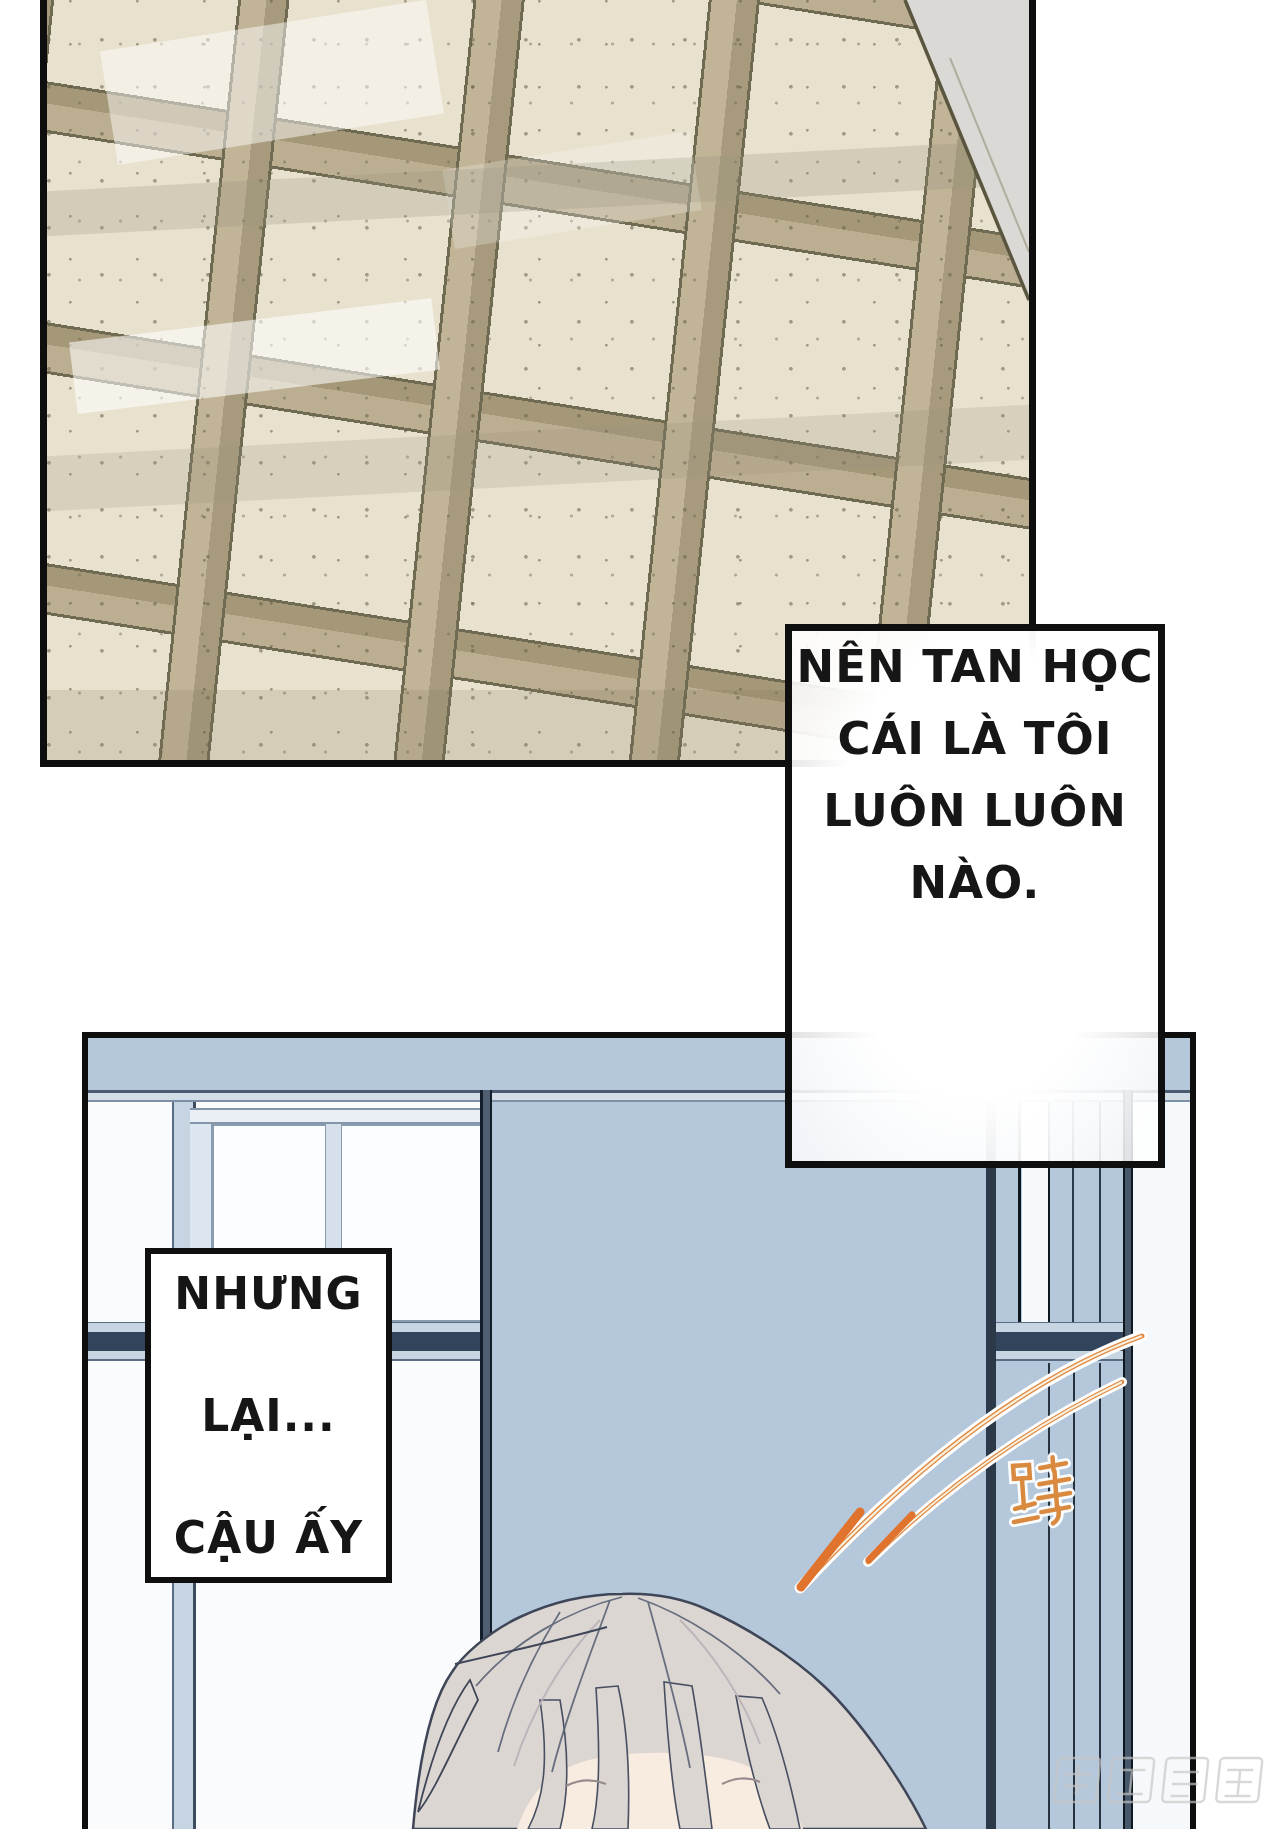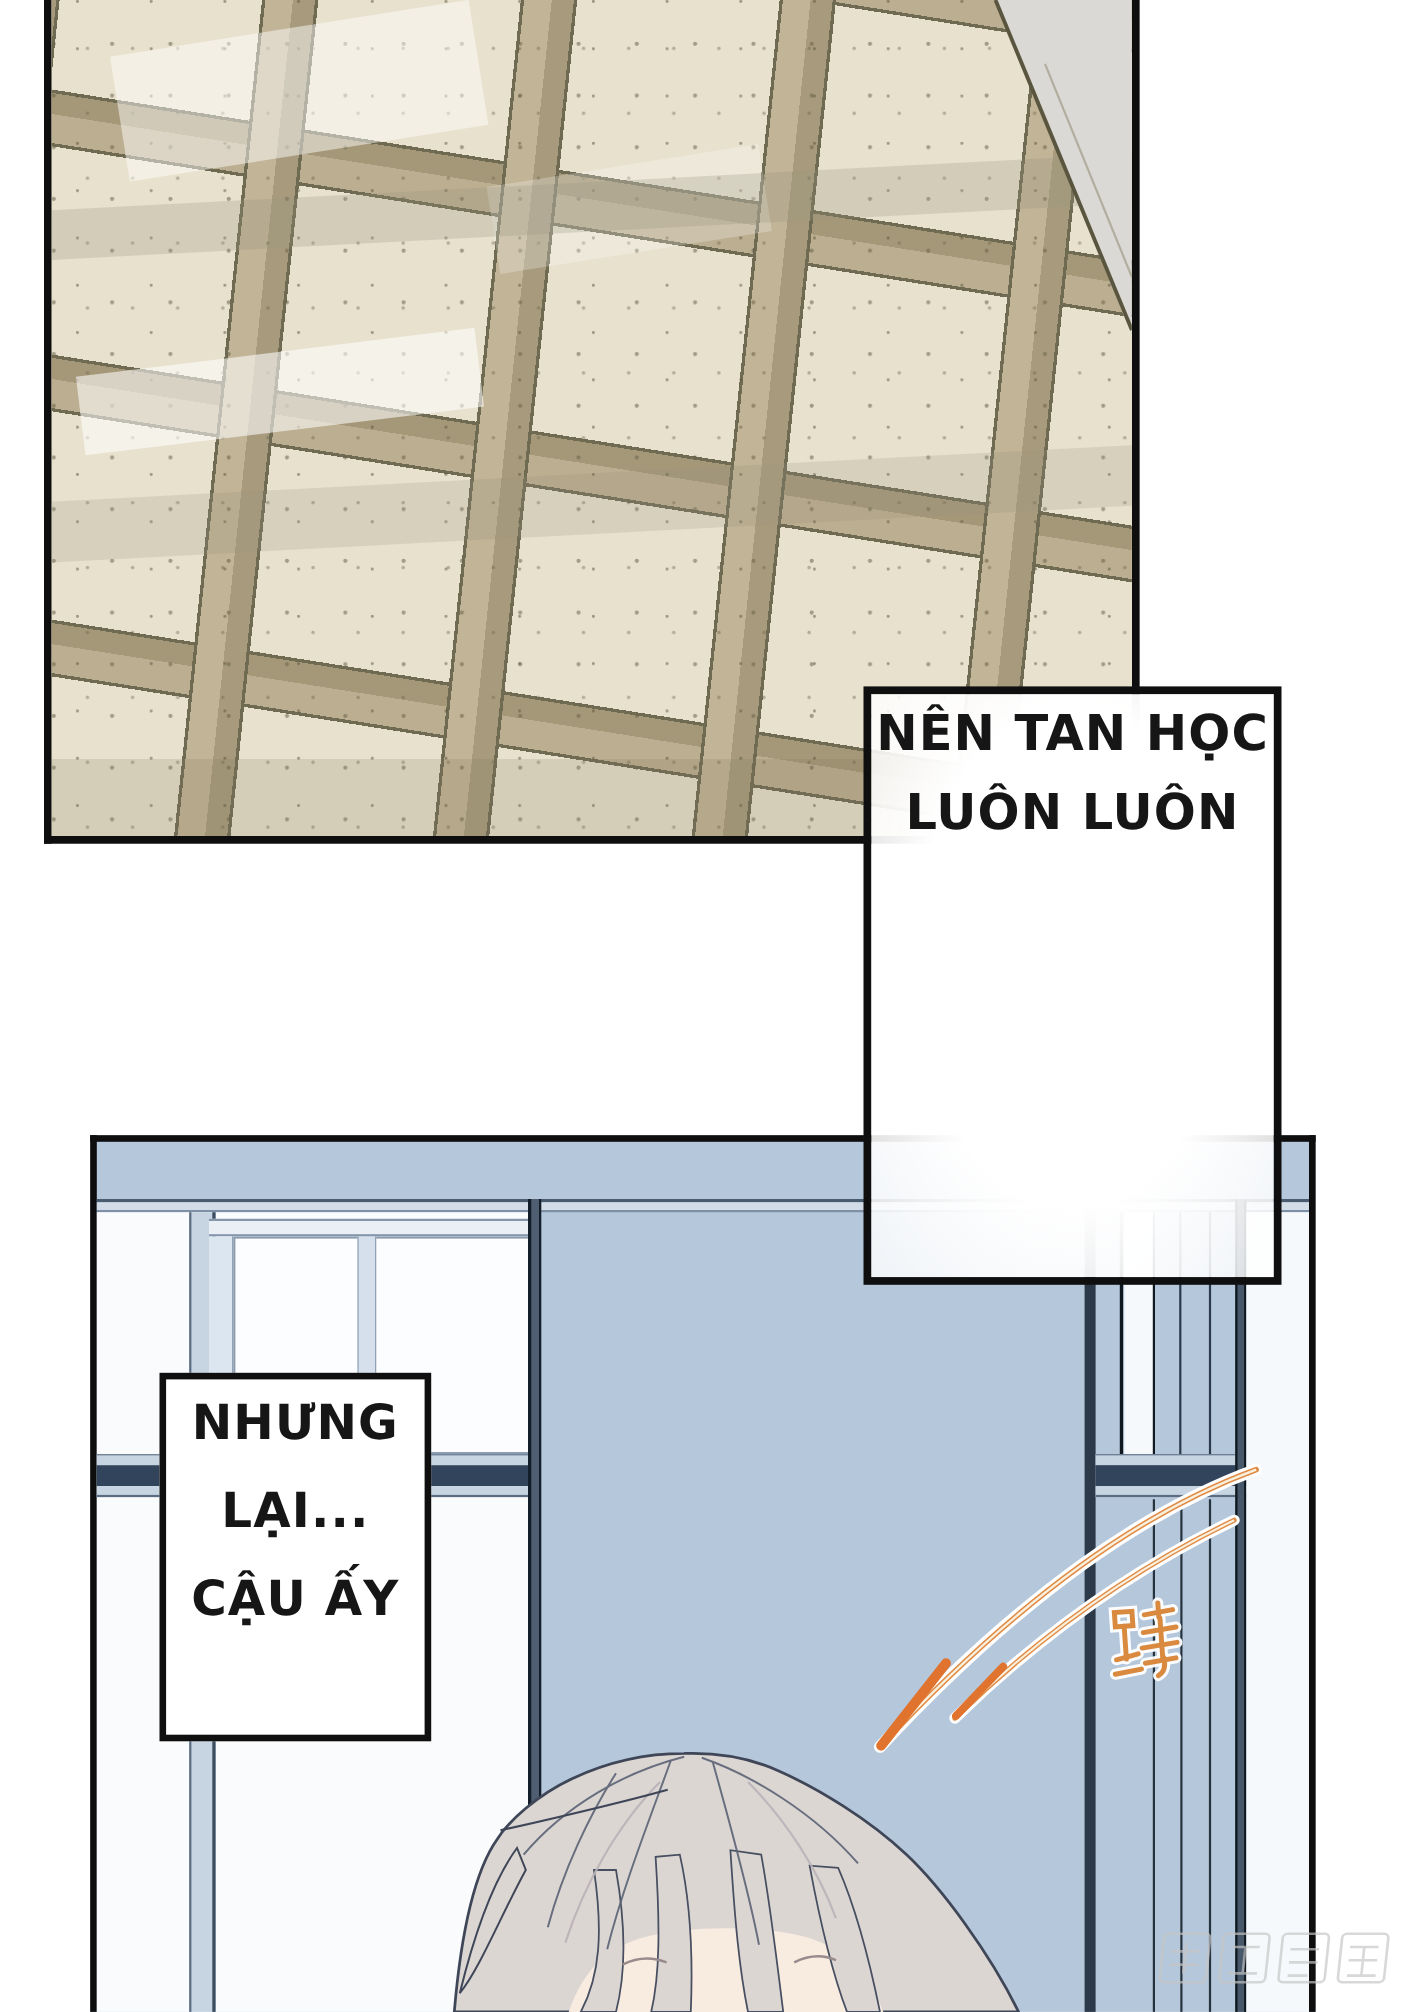--- a/index.html
+++ b/index.html
@@ -175,24 +175,26 @@
     </g>
     <path d="M607,1627 C560,1640 508,1652 455,1664" stroke="#3e4657" stroke-width="2" fill="none"></path>
     <g stroke="#978b8d" stroke-width="2.2" fill="none">
       <path d="M566,1786 Q586,1776 606,1784"></path>
       <path d="M722,1784 Q742,1774 760,1782"></path>
     </g>
   </svg>
 
   <div id="nbox1" class="nbox" style="z-index:5;">
     <span class="ln">NÊN TAN HỌC</span>
+    <span class="ln">CÁI LÀ TÔI</span>
     <span class="ln">LUÔN LUÔN</span>
-  </div>
-
-  <div id="nbox2" class="nbox" style="z-index:5;">
+    <span class="ln">NÀO.</span>
+  </div>
+
+  <div id="nbox2" class="nbox" style="z-index:5;gap:42px;">
     <span class="ln">NHƯNG</span>
     <span class="ln">LẠI...</span>
     <span class="ln">CẬU ẤY</span>
   </div>
 
   <svg class="abs" style="left:1046px;top:1744px;z-index:6;" width="222" height="76" viewBox="0 0 222 76" aria-label="腾讯动漫">
     <g transform="skewX(-6)" stroke="#c6c6c6" stroke-width="2.4" fill="none" opacity=".68">
       <rect x="14" y="14" width="42" height="44" rx="4"></rect>
         <path d="M22,30 h26 M22,42 h26 M35,22 v28"></path>
       <rect x="68" y="14" width="42" height="44" rx="4"></rect>

